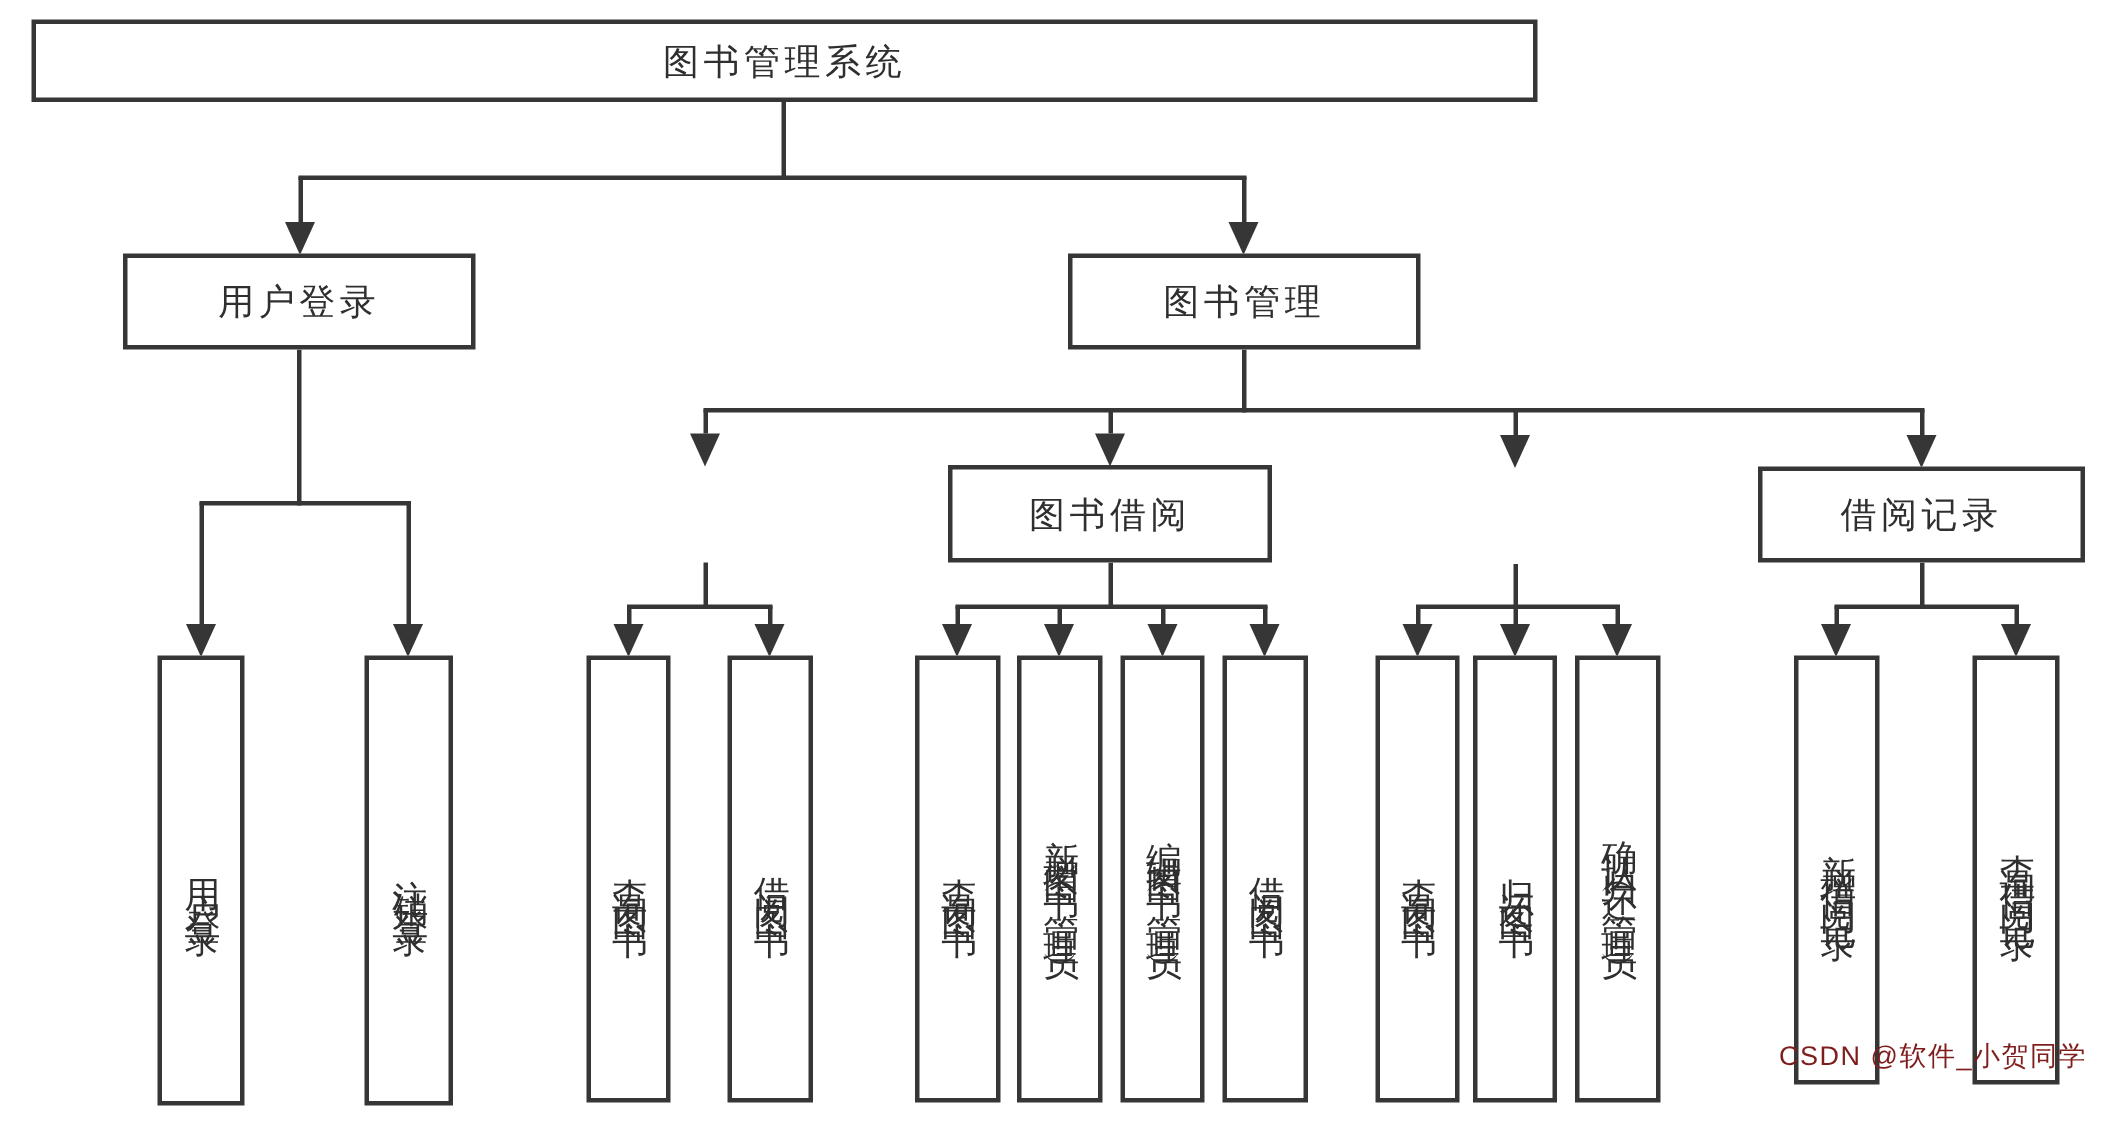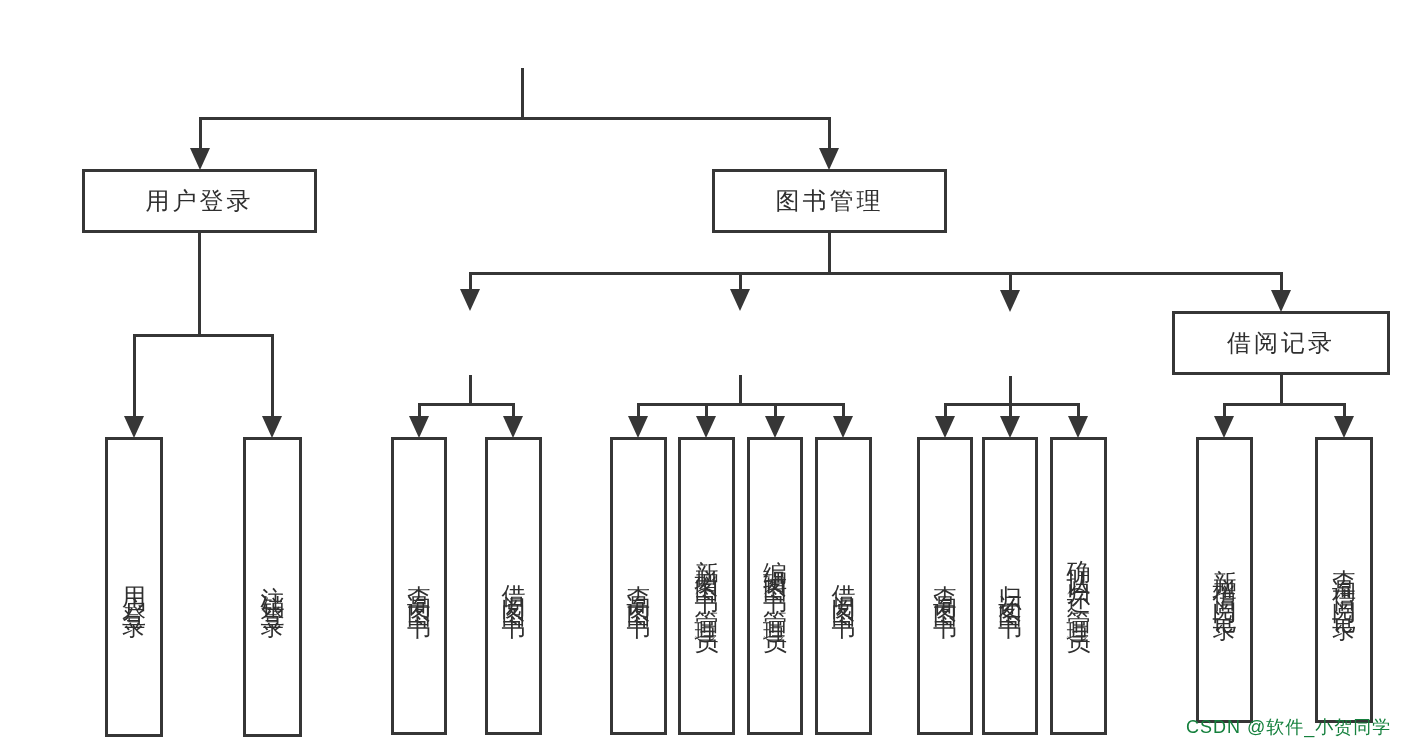--- a/index.html
+++ b/index.html
@@ -47,22 +47,22 @@
     width: 0;
     height: 0;
     border-left: 10px solid transparent;
     border-right: 10px solid transparent;
     border-top: 22px solid #363636;
     z-index: 1;
   }
   #watermark {
     position: absolute;
     left: 1186px;
-    top: 715px;
-    color: #15803d;
+    top: 692px;
+    color: #7f1d1d;
     font-size: 18px;
     letter-spacing: 1px;
     white-space: nowrap;
     z-index: 3;
     text-align: center;
   }
 </style>
 </head>
 <body>
 
@@ -113,22 +113,24 @@
     <div class="line" style="left: 1008.5px; top: 404px; width: 3px; height: 12px;"></div>
     <div class="arrowhead" style="left: 1000px; top: 416px;"></div>
     <div class="line" style="left: 1076.5px; top: 404px; width: 3px; height: 12px;"></div>
     <div class="arrowhead" style="left: 1068px; top: 416px;"></div>
     <div class="line" style="left: 1279.5px; top: 375px; width: 3px; height: 30.5px;"></div>
     <div class="line" style="left: 1222.5px; top: 402.5px; width: 123px; height: 3px;"></div>
     <div class="line" style="left: 1222.5px; top: 404px; width: 3px; height: 12px;"></div>
     <div class="arrowhead" style="left: 1214px; top: 416px;"></div>
     <div class="line" style="left: 1342.5px; top: 404px; width: 3px; height: 12px;"></div>
     <div class="arrowhead" style="left: 1334px; top: 416px;"></div>
+    <div class="node h" style="left: 21px; top: 13px; width: 1004px; height: 55px;">图书管理系统</div>
     <div class="node h" style="left: 82px; top: 169px; width: 235px; height: 64px;">用户登录</div>
     <div class="node h" style="left: 712px; top: 169px; width: 235px; height: 64px; font-family: Liberation Mono, monospace;">图书管理</div>
+    <div class="node h" style="left: 632px; top: 310px; width: 216px; height: 65px;">图书借阅</div>
     <div class="node h" style="left: 1172px; top: 311px; width: 218px; height: 64px;">借阅记录</div>
     <div class="node v" style="left: 105px; top: 437px; width: 58px; height: 300px;">用户登录</div>
     <div class="node v" style="left: 243px; top: 437px; width: 59px; height: 300px;">注销登录</div>
     <div class="node v" style="left: 391px; top: 437px; width: 56px; height: 298px;">查询图书</div>
     <div class="node v" style="left: 485px; top: 437px; width: 57px; height: 298px;">借阅图书</div>
     <div class="node v" style="left: 610px; top: 437px; width: 57px; height: 298px;">查询图书</div>
     <div class="node v" style="left: 678px; top: 437px; width: 57px; height: 298px;">新增图书（管理员）</div>
     <div class="node v" style="left: 747px; top: 437px; width: 56px; height: 298px;">编辑图书（管理员）</div>
     <div class="node v" style="left: 815px; top: 437px; width: 57px; height: 298px;">借阅图书</div>
     <div class="node v" style="left: 917px; top: 437px; width: 56px; height: 298px;">查询图书</div>

